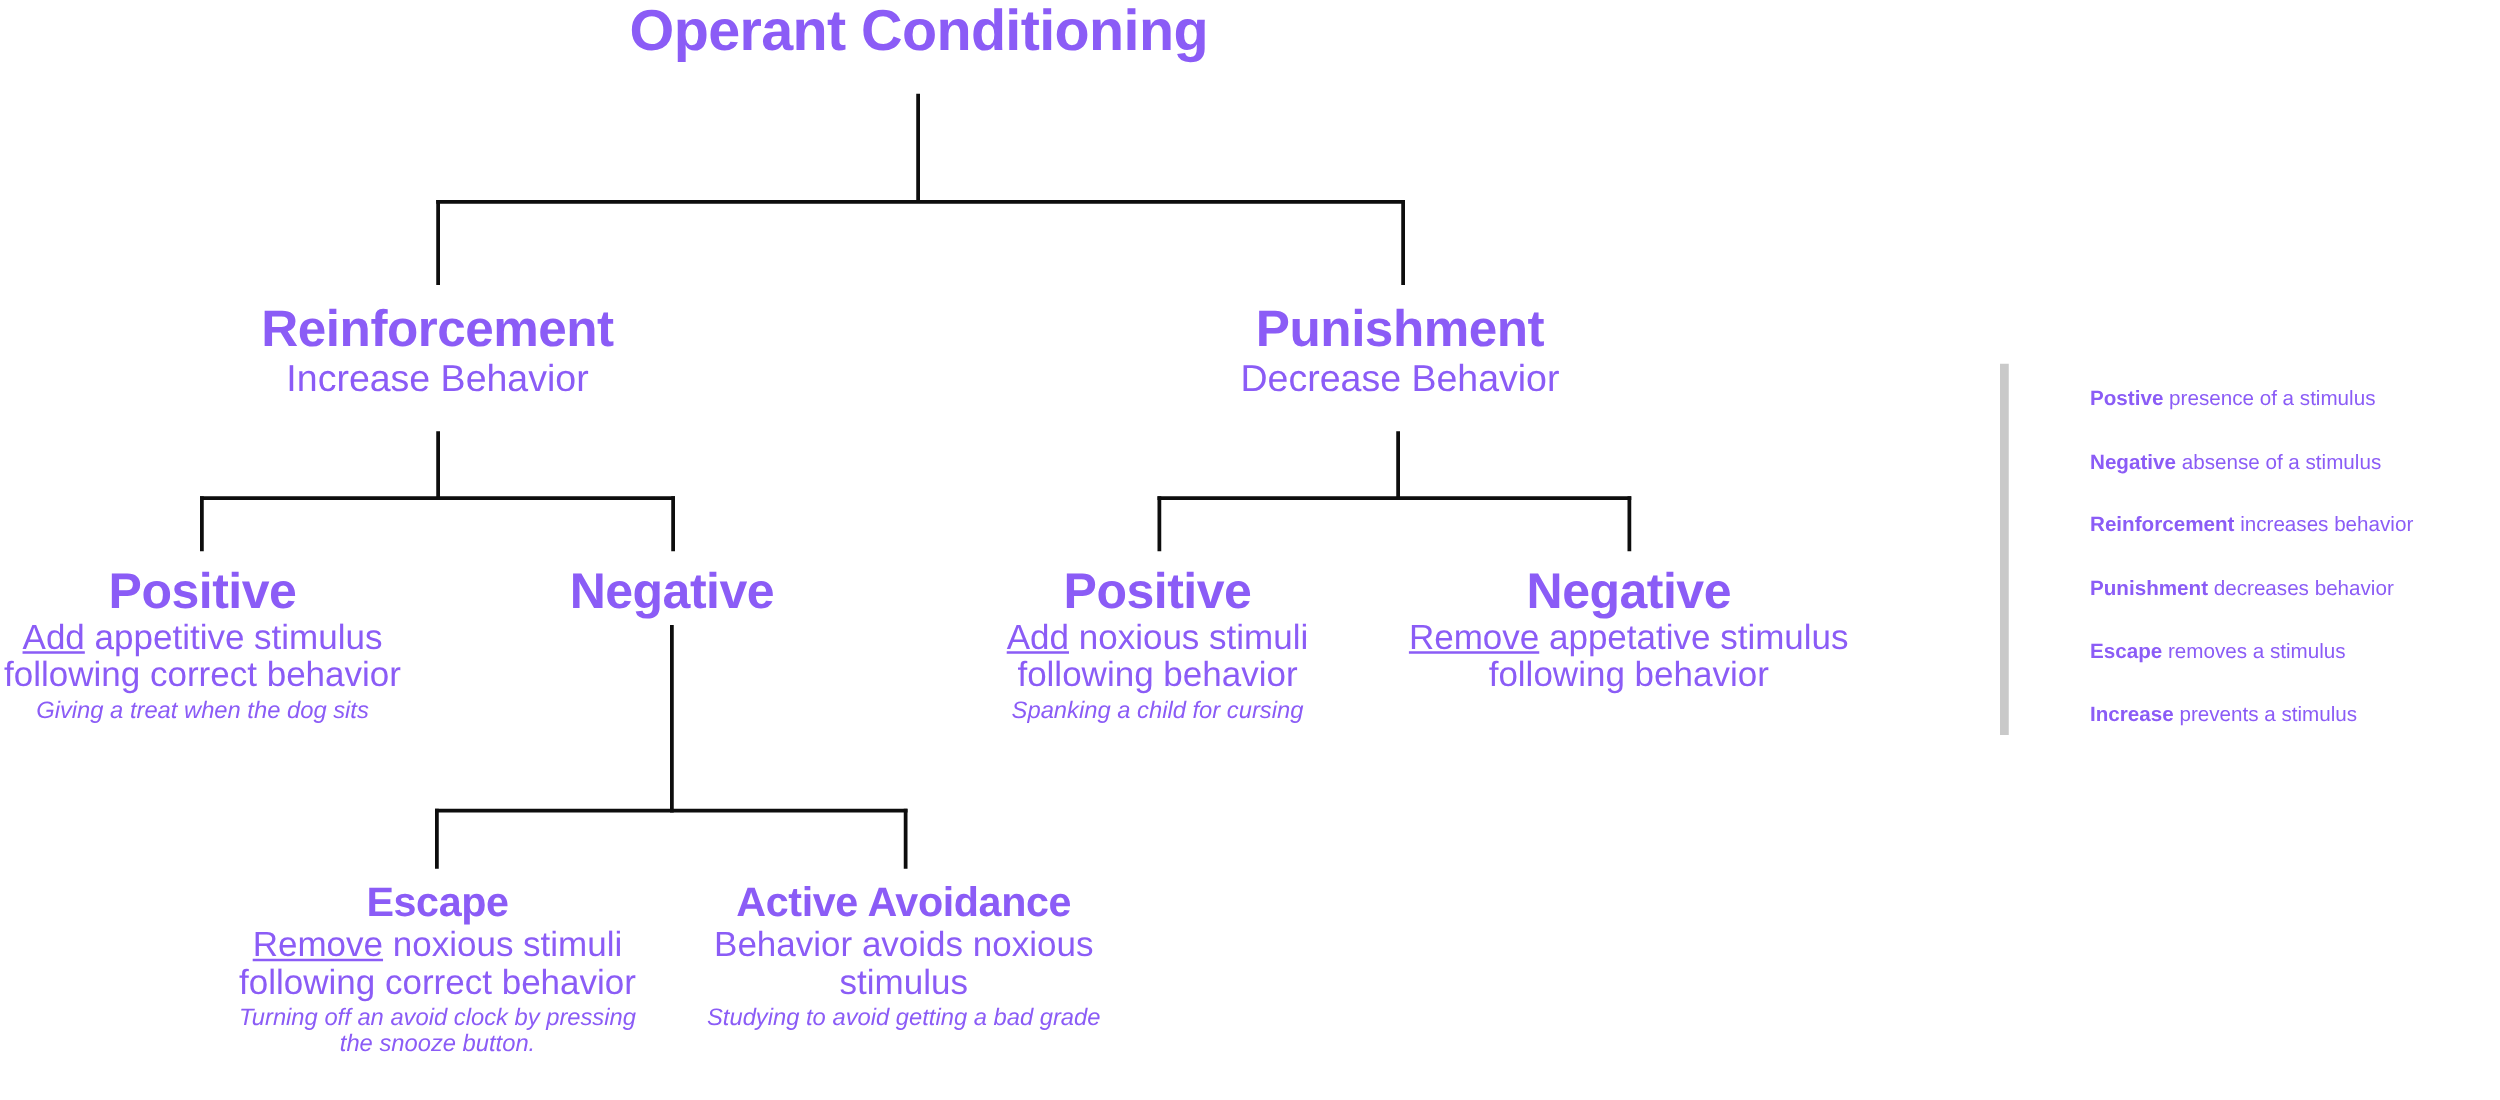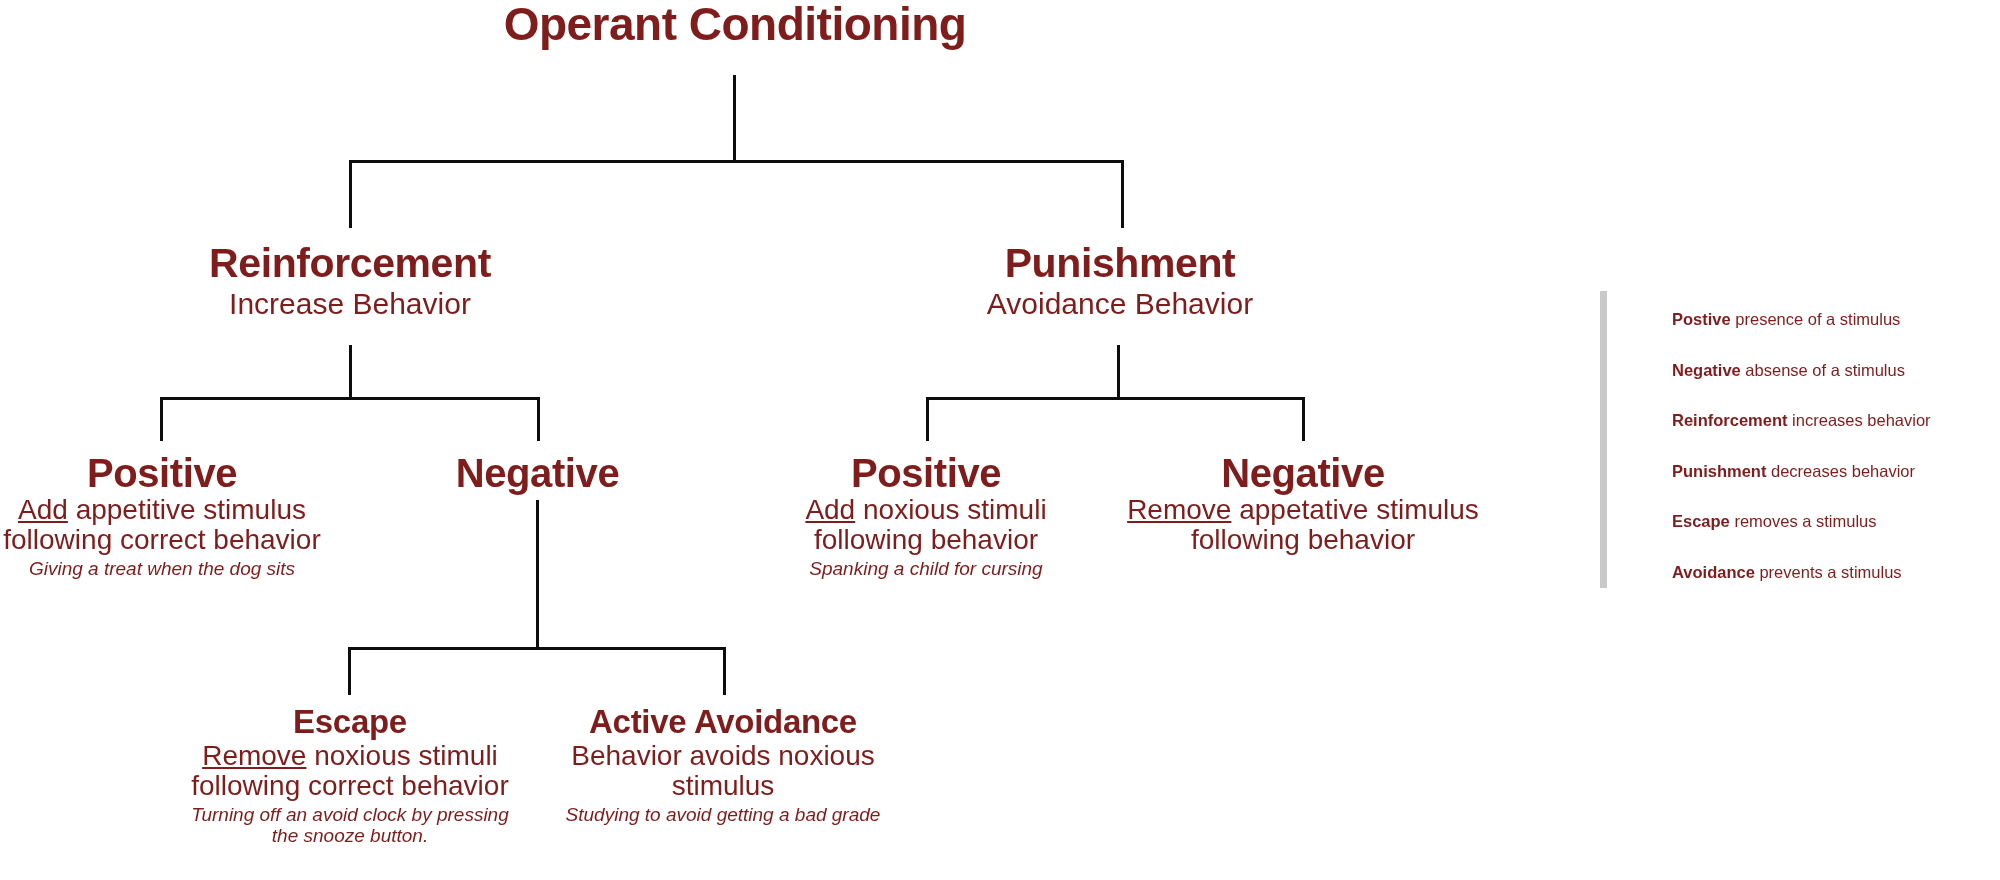--- a/index.html
+++ b/index.html
@@ -7,21 +7,21 @@
     padding: 0;
     background: #ffffff;
   }
   #canvas {
     position: relative;
     width: 2000px;
     height: 856px;
     background: #ffffff;
     overflow: hidden;
     font-family: "Liberation Sans", sans-serif;
-    color: #7f1d1d;
+    color: #8b5cf6;
   }
 
   
   .line-v {
     position: absolute;
     width: 3px;
     background: #0d0d0d;
   }
   .line-h {
     position: absolute;
@@ -171,21 +171,21 @@
     <div class="h2-small">Active Avoidance</div>
     <div class="desc">
       <div>Behavior avoids noxious</div>
       <div>stimulus</div>
     </div>
     <div class="example">Studying to avoid getting a bad grade</div>
   </div>
 
   <div class="node" style="left:930px; top:242px; width:380px;">
     <div class="h1">Punishment</div>
-    <div class="h1-sub">Avoidance Behavior</div>
+    <div class="h1-sub">Decrease Behavior</div>
   </div>
 
   <div class="line-v" style="left:1117px; top:345px; height:55px;"></div>
   <div class="line-h" style="left:926px; top:397px; width:379px;"></div>
   <div class="line-v" style="left:926px; top:397px; height:44px;"></div>
   <div class="line-v" style="left:1302px; top:397px; height:44px;"></div>
 
   <div class="node" style="left:760px; top:452px; width:332px;">
     <div class="h2">Positive</div>
     <div class="desc">
@@ -214,17 +214,17 @@
     <div class="legend-row">
       <b>Reinforcement</b><span class="def"> increases behavior</span>
     </div>
     <div class="legend-row">
       <b>Punishment</b><span class="def"> decreases behavior</span>
     </div>
     <div class="legend-row">
       <b>Escape</b><span class="def"> removes a stimulus</span>
     </div>
     <div class="legend-row">
-      <b>Avoidance</b><span class="def"> prevents a stimulus</span>
+      <b>Increase</b><span class="def"> prevents a stimulus</span>
     </div>
   </div>
 
 </div>
 
 </body></html>

